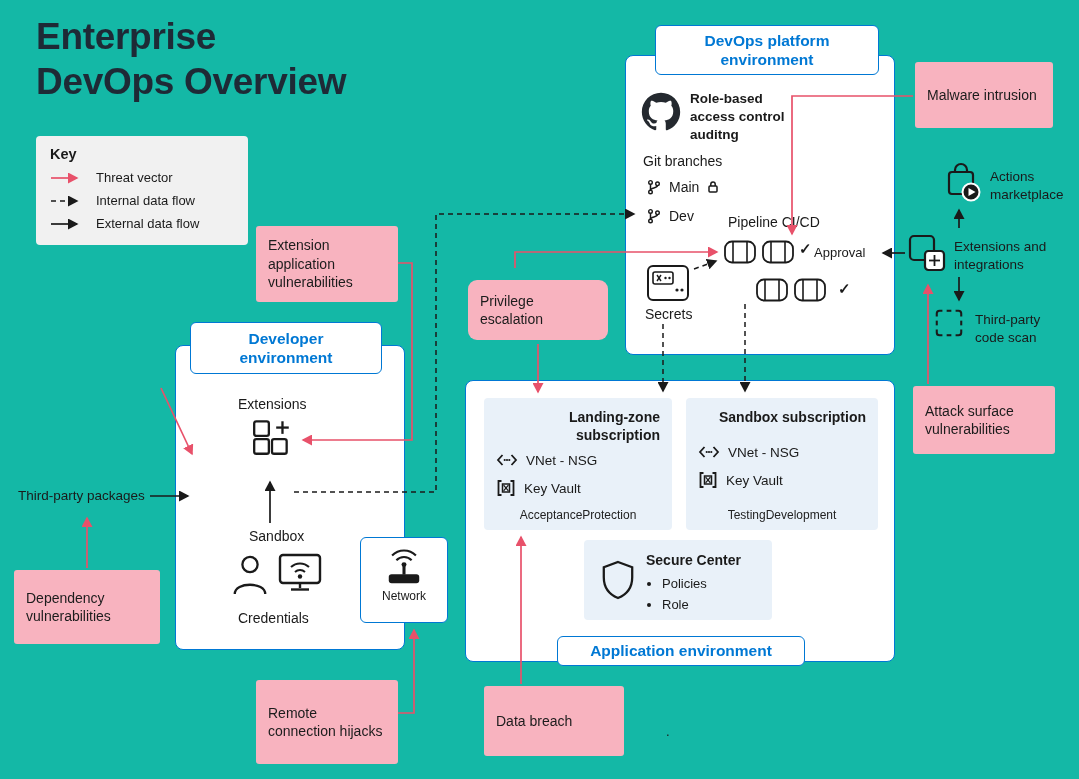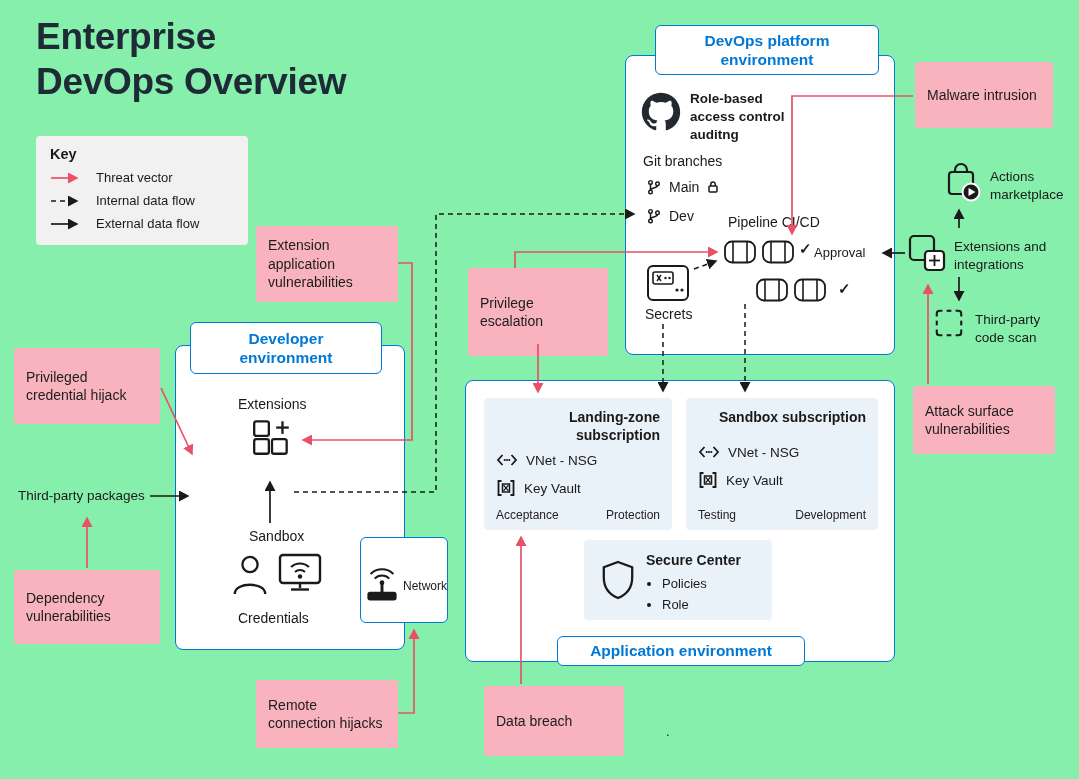--- a/index.html
+++ b/index.html
@@ -1,34 +1,34 @@
 <!DOCTYPE html>
 <html><head>
 <meta charset="utf-8">
 <style>
   * { margin:0; padding:0; box-sizing:border-box; }
   body { font-family:"Liberation Sans", sans-serif; background:#fff; }
-  #canvas { position:relative; width:1079px; height:779px; background:#86efac; color:#1a1a1a; overflow:hidden; }
+  #canvas { position:relative; width:1079px; height:779px; background:#14b8a6; color:#1a1a1a; overflow:hidden; }
   .main-title { position:absolute; left:36px; top:14px; font-size:37px; font-weight:700; color:#1e2a36; line-height:1.22; letter-spacing:-0.3px; z-index:2; }
   .legend { position:absolute; left:36px; top:136px; width:212px; background:#f1f1f1; border-radius:4px; padding:10px 14px 14px; z-index:2; }
   .legend-title { font-size:14.5px; font-weight:700; margin-bottom:6px; }
   .lrow { display:flex; align-items:center; gap:10px; margin-top:8px; font-size:13px; }
   .threat { position:absolute; background:#f8b3bf; border-radius:3px; display:flex; align-items:center; padding:0 12px; font-size:14px; line-height:1.32; color:#1c1c1c; z-index:2; }
   .envbox { position:absolute; border:1.6px solid #0078d4; border-radius:8px; background:#fff; z-index:1; }
   .envtitle { position:absolute; background:#fff; border:1.6px solid #0078d4; border-radius:6px; color:#0078d4; font-weight:700; font-size:15.5px; text-align:center; line-height:1.25; z-index:3; display:flex; align-items:center; justify-content:center; }
   .lbl { position:absolute; font-size:14px; z-index:2; }
   .lbl-b { font-weight:700; }
   .subbox { position:absolute; background:#e9f1f9; border-radius:4px; padding:10px 12px; z-index:2; }
   .subtitle { font-weight:700; font-size:14px; line-height:1.3;text-align:right; }
   .resrow { display:flex; align-items:center; gap:8px; font-size:13.5px; }
-  .stages { position:absolute; left:12px; right:12px; bottom:8px; display:flex; justify-content:space-between; font-size:12px; color:#222; }
+  .stages { position:absolute; left:12px; right:12px; bottom:8px; display:flex; justify-content:center; font-size:12px; color:#222; }
   .icon { position:absolute; z-index:2; }
   .branch-row { position:absolute; display:flex; align-items:center; gap:7px; font-size:14px; z-index:2; }
   .check { position:absolute; font-size:15px; font-weight:700; color:#1a1a1a; z-index:2; }
-  .networkbox { position:absolute; left:360px; top:537px; width:88px; height:86px; background:#fff; border:1.6px solid #0078d4; border-radius:6px; z-index:2; display:flex; flex-direction:row; align-items:center; padding-top:9px; }
+  .networkbox { position:absolute; left:360px; top:537px; width:88px; height:86px; background:#fff; border:1.6px solid #0078d4; border-radius:6px; z-index:2; display:flex; flex-direction:column; align-items:center; padding-top:9px; }
   .networkbox .nlabel { font-size:12px; margin-top:2px; }
   .sc-title { position:absolute; left:62px; top:12px; font-weight:700; font-size:14px; }
   .sc-list { position:absolute; left:78px; top:34px; font-size:13px; line-height:1.6; }
   #overlay { position:absolute; left:0; top:0; z-index:4; pointer-events:none; }
   svg { display:block; }
 </style>
 </head>
 <body>
 
 <div id="canvas">
@@ -66,24 +66,23 @@
     <div class="lrow">
       <svg width="36" height="12">
           <line x1="1" y1="6" x2="27" y2="6" stroke="#1a1a1a" stroke-width="1.7" marker-end="url(#mB)"></line>
         </svg>
       <span>External data flow</span>
     </div>
   </div>
 
   <div class="threat" style="left:915px; top:62px; width:138px; height:66px;">Malware intrusion</div>
   <div class="threat" style="left:256px; top:226px; width:142px; height:76px;">Extension application vulnerabilities</div>
-  <div class="threat" style="left:468px; top:268px; width:140px; height:88px;">Privilege escalation</div>
-  <div class="threat" style="left:14px; top:348px; width:146px; height:76px; padding-right:24px;">Privileged credential hijack</div>
+  <div class="threat" style="left:468px; top:280px; width:140px; height:60px;border-radius:9px;">Privilege escalation</div>
   <div class="threat" style="left:14px; top:570px; width:146px; height:74px;">Dependency vulnerabilities</div>
-  <div class="threat" style="left:256px; top:680px; width:142px; height:68px;">Remote connection hijacks</div>
+  <div class="threat" style="left:256px; top:680px; width:142px; height:84px;">Remote connection hijacks</div>
   <div class="threat" style="left:484px; top:686px; width:140px; height:70px;">Data breach</div>
   <div class="threat" style="left:913px; top:386px; width:142px; height:68px;">Attack surface vulnerabilities</div>
 
   <div class="envbox" style="left:625px; top:55px; width:270px; height:300px;"></div>
   <div class="envtitle" style="left:655px; top:25px; width:224px; height:50px; padding:5px 10px;">DevOps platform environment</div>
 
   <div class="icon" style="left:641px; top:92px;">
     <svg width="40" height="40" viewBox="0 0 24 24">
         <path fill="#24292f" d="M12 .5C5.65.5.5 5.65.5 12c0 5.08 3.3 9.39 7.86 10.91.58.1.79-.25.79-.56v-1.94c-3.2.7-3.87-1.54-3.87-1.54-.52-1.33-1.28-1.69-1.28-1.69-1.05-.71.08-.7.08-.7 1.16.08 1.77 1.19 1.77 1.19 1.03 1.75 2.69 1.25 3.34.96.1-.75.4-1.26.73-1.55-2.55-.29-5.24-1.28-5.24-5.68 0-1.26.45-2.28 1.19-3.08-.12-.29-.52-1.46.11-3.05 0 0 .97-.31 3.16 1.18a11 11 0 0 1 5.76 0c2.19-1.49 3.15-1.18 3.15-1.18.64 1.59.24 2.76.12 3.05.74.8 1.18 1.82 1.18 3.08 0 4.41-2.69 5.38-5.26 5.67.41.35.78 1.05.78 2.13v3.15c0 .31.21.67.8.56A11.52 11.52 0 0 0 23.5 12C23.5 5.65 18.35.5 12 .5z"></path>
       </svg>

